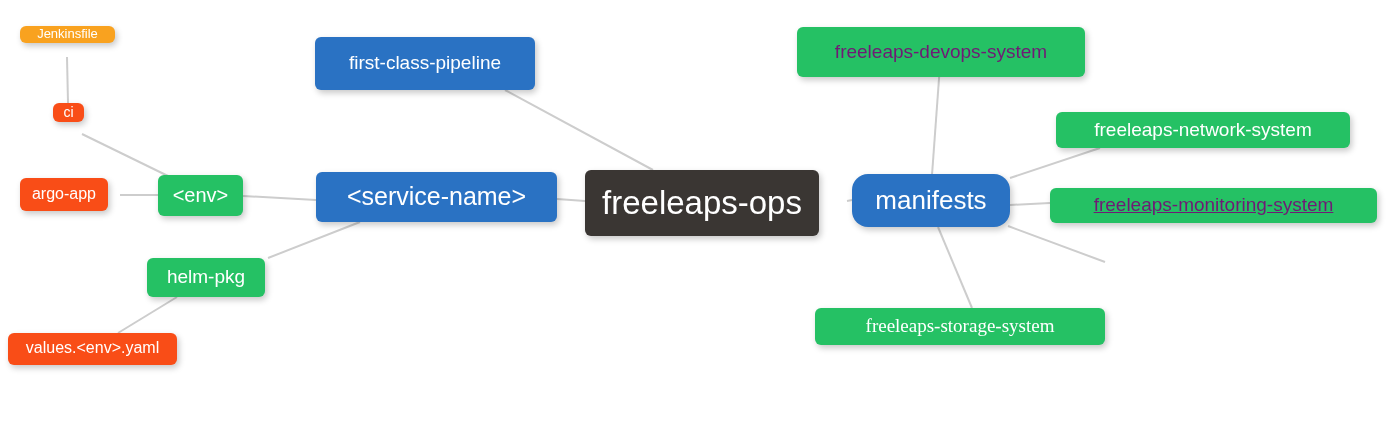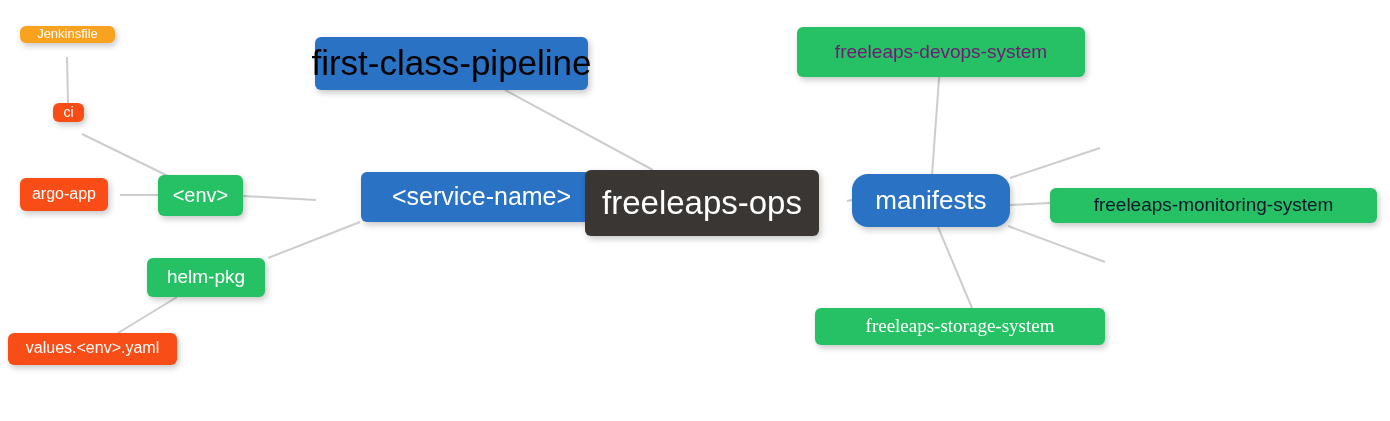--- a/index.html
+++ b/index.html
@@ -74,34 +74,37 @@
     </div>
     <div class="node" style="left: 158px; top: 175px; width: 85px; height: 41px; font-size: 20px; background: rgb(37, 193, 100); color: rgb(255, 255, 255);">
       <span>&lt;env&gt;</span>
     </div>
     <div class="node" style="left: 147px; top: 258px; width: 118px; height: 39px; font-size: 19px; background: rgb(37, 193, 100); color: rgb(255, 255, 255);">
       <span>helm-pkg</span>
     </div>
     <div class="node" style="left: 8px; top: 333px; width: 169px; height: 32px; font-size: 16px; background: rgb(249, 77, 23); color: rgb(255, 255, 255);">
       <span>values.&lt;env&gt;.yaml</span>
     </div>
-    <div class="node" style="left: 315px; top: 37px; width: 273px; height: 53px; font-size: 35px; background: rgb(42, 114, 195); color: #000000;">
+    <div class="node" style="left: 315px; top: 37px; width: 220px; height: 53px; font-size: 19px; background: rgb(42, 114, 195); color: #ffffff;">
       <span>first-class-pipeline</span>
     </div>
-    <div class="node" style="left: 316px; top: 172px; width: 241px; height: 50px; font-size: 25px; background: rgb(42, 114, 195); color: rgb(255, 255, 255); margin-left: 45px;">
+    <div class="node" style="left: 316px; top: 172px; width: 241px; height: 50px; font-size: 25px; background: rgb(42, 114, 195); color: rgb(255, 255, 255);">
       <span>&lt;service-name&gt;</span>
     </div>
     <div class="node" style="left: 585px; top: 170px; width: 234px; height: 66px; font-size: 33px; background: rgb(58, 54, 51); color: rgb(255, 255, 255);">
       <span>freeleaps-ops</span>
     </div>
     <div class="node" style="left: 852px; top: 174px; width: 158px; height: 53px; font-size: 26px; background: rgb(42, 114, 195); color: rgb(255, 255, 255); border-radius: 16px;">
       <span>manifests</span>
     </div>
     <div class="node" style="left: 797px; top: 27px; width: 288px; height: 50px; font-size: 19px; background: rgb(37, 193, 100); color: #701a75;">
       <span>freeleaps-devops-system</span>
     </div>
-    <div class="node" style="left: 1050px; top: 188px; width: 327px; height: 35px; font-size: 19px; background: rgb(37, 193, 100); color: #0f172a;">
+    <div class="node" style="left: 1056px; top: 112px; width: 294px; height: 36px; font-size: 19px; background: rgb(37, 193, 100); color: rgb(255, 255, 255);">
+      <span>freeleaps-network-system</span>
+    </div>
+    <div class="node" style="left: 1050px; top: 188px; width: 327px; height: 35px; font-size: 19px; background: rgb(37, 193, 100); color: #701a75; text-decoration: underline;">
       <span>freeleaps-monitoring-system</span>
     </div>
     <div class="node" style="left: 815px; top: 308px; width: 290px; height: 37px; font-size: 19px; background: rgb(37, 193, 100); color: rgb(255, 255, 255); font-family: Liberation Serif, serif;">
       <span>freeleaps-storage-system</span>
     </div>
   </div>
 
 </body></html>

